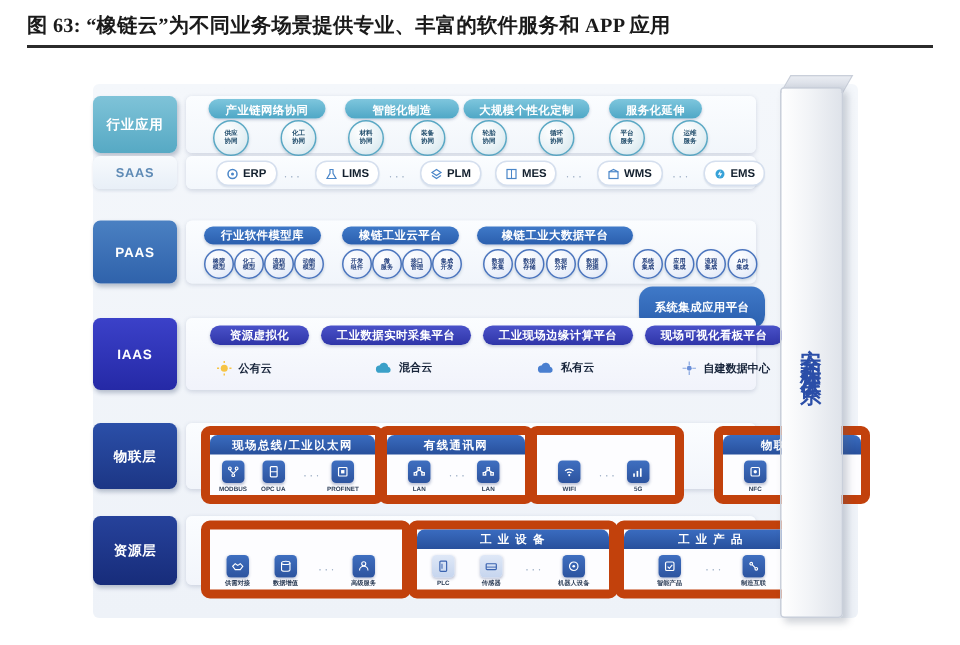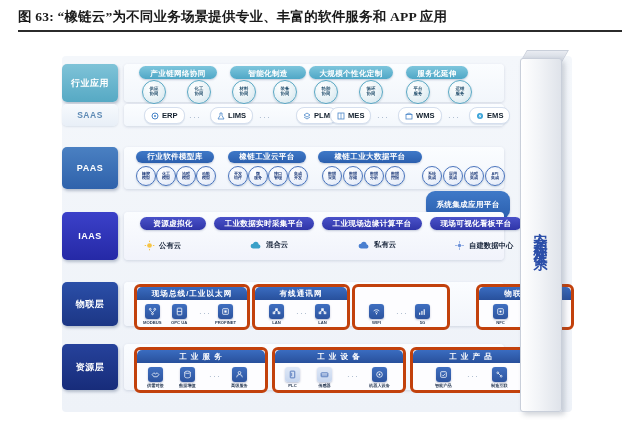--- a/index.html
+++ b/index.html
@@ -50,21 +50,21 @@
     color:#fff;font-size:7.6px;font-weight:bold;
     display:flex;align-items:center;justify-content:center;
     letter-spacing:.3px;white-space:nowrap;
     box-shadow:0 1px 2px rgba(40,60,110,.25);
   }
   .pill.teal{background:linear-gradient(180deg,#7ec6dd 0%,#4fa7c6 100%);align-items:flex-end;}
   .pill.blue{background:linear-gradient(180deg,#3f79c8 0%,#2b5fae 100%);}
   .pill.royal{background:linear-gradient(180deg,#4a52c9 0%,#2f35a8 100%);}
   
   .gcard{
-    position:absolute;background:#fdfdff;border:3px solid #c2410c;
+    position:absolute;background:#fdfdff;border:6px solid #c2410c;
     border-radius:6px;
   }
   .gcard-hd{
     position:absolute;left:0;top:0;right:0;height:13px;
     background:linear-gradient(180deg,#3a6cc0 0%,#28509c 100%);
     border-radius:5px 5px 0 0;color:#fff;font-size:7.6px;font-weight:bold;
     display:flex;align-items:center;justify-content:center;letter-spacing:1px;
   }
   
   .circ{
@@ -192,21 +192,21 @@
     <div class="chip" style="left:148px;top:3px;">
       <span>
         <svg width="8" height="8" viewBox="0 0 16 16">
             <path d="M6 2v5L2 14h12L10 7V2z" fill="none" stroke="#4a86c8" stroke-width="1.6"></path>
           </svg>
       </span>
       <span>LIMS</span>
     </div>
     <div class="dots" style="left:197px;top:9px;">···</div>
 
-    <div class="chip" style="left:234px;top:3px;">
+    <div class="chip" style="left:218px;top:3px;">
       <span>
         <svg width="8" height="8" viewBox="0 0 16 16">
             <path d="M8 2 2 6l6 4 6-4z" fill="none" stroke="#4a86c8" stroke-width="1.6"></path>
             <path d="M2 10l6 4 6-4" fill="none" stroke="#4a86c8" stroke-width="1.6"></path>
           </svg>
       </span>
       <span>PLM</span>
     </div>
 
     <div class="chip" style="left:268px;top:3px;">
@@ -474,21 +474,20 @@
     </div>
   </div>
 
   <div class="layer" style="top:310px;">
     <div class="tab" style="height:46px;background:linear-gradient(180deg,#26429b 0%,#172c7a 100%);">
       <span>资源层</span>
     </div>
     <div class="panel" style="top:0;width:380px;height:46px;background:linear-gradient(180deg,#fbfdff,#f2f5fb);"></div>
 
     <div class="gcard" style="left:72px;top:3px;width:128px;height:40px;">
-      <div class="gcard-hd">工 业 服 务</div>
       <div class="sq" style="left:10px;top:17px;">
         <div class="box">
             <svg width="9" height="9" viewBox="0 0 16 16">
               <path d="M2 8l3-3 3 2 3-2 3 3-3 4H5z" fill="none" stroke="#fff" stroke-width="1.3"></path>
             </svg>
           </div>
         <div class="cap">供需对接</div>
       </div>
       <div class="sq" style="left:42px;top:17px;">
         <div class="box">

